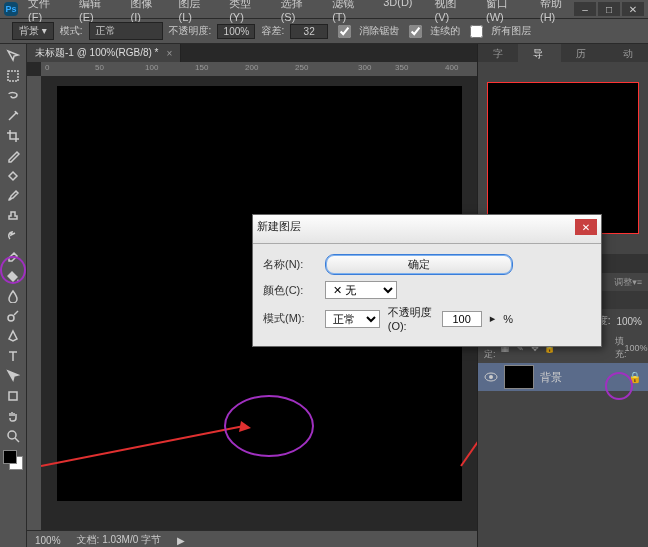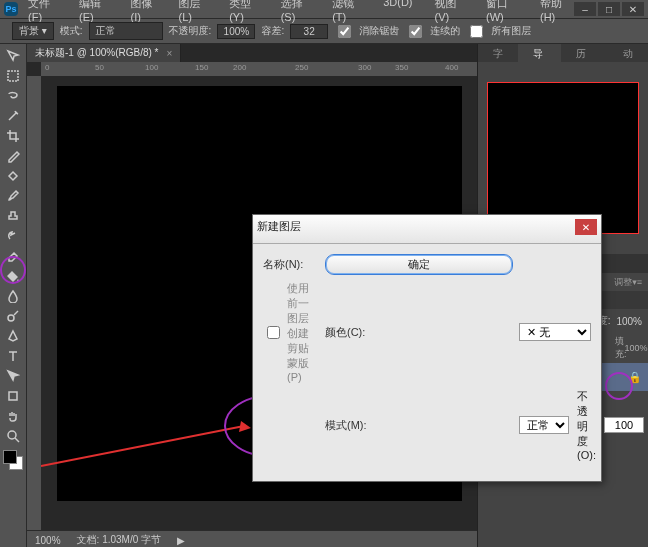--- a/index.html
+++ b/index.html
@@ -224,21 +224,21 @@
   <div class="center">
     <div class="tab">
       <span>未标题-1 @ 100%(RGB/8) *</span>
       <span class="x">×</span>
     </div>
     <div class="ruler-h">
       <span style="left:4px">0</span>
       <span style="left:54px">50</span>
       <span style="left:104px">100</span>
       <span style="left:154px">150</span>
-      <span style="left:192px">200</span>
+      <span style="left:204px">200</span>
       <span style="left:254px">250</span>
       <span style="left:317px">300</span>
       <span style="left:354px">350</span>
       <span style="left:404px">400</span>
     </div>
     <div class="work">
       <div class="ruler-v"></div>
       <div class="canvas-area">
         <div class="canvas"></div>
         <svg class="annot">
@@ -312,24 +312,20 @@
 <div class="dialog">
   <div class="dlg-title">
     <span>新建图层</span>
     <div class="dlg-x">✕</div>
   </div>
   <div class="dlg-body">
     <div class="dlg-lbl">名称(N):</div>
     <div class="dlg-btn def">确定</div>
 
     <div></div>
-    <div class="dlg-chk">
-        <input type="checkbox" style="">
-        <span>使用前一图层创建剪贴蒙版(P)</span>
-      </div>
 
     <div class="dlg-lbl">颜色(C):</div>
     <div><select class="dlg-sel"><option>✕ 无</option></select></div>
     <div></div>
 
     <div class="dlg-lbl">模式(M):</div>
     <div style="display:flex;align-items:center;gap:8px">
       <select class="dlg-sel"><option>正常</option></select>
       <span>不透明度(O):</span>
       <input class="dlg-num" value="100" style="">

